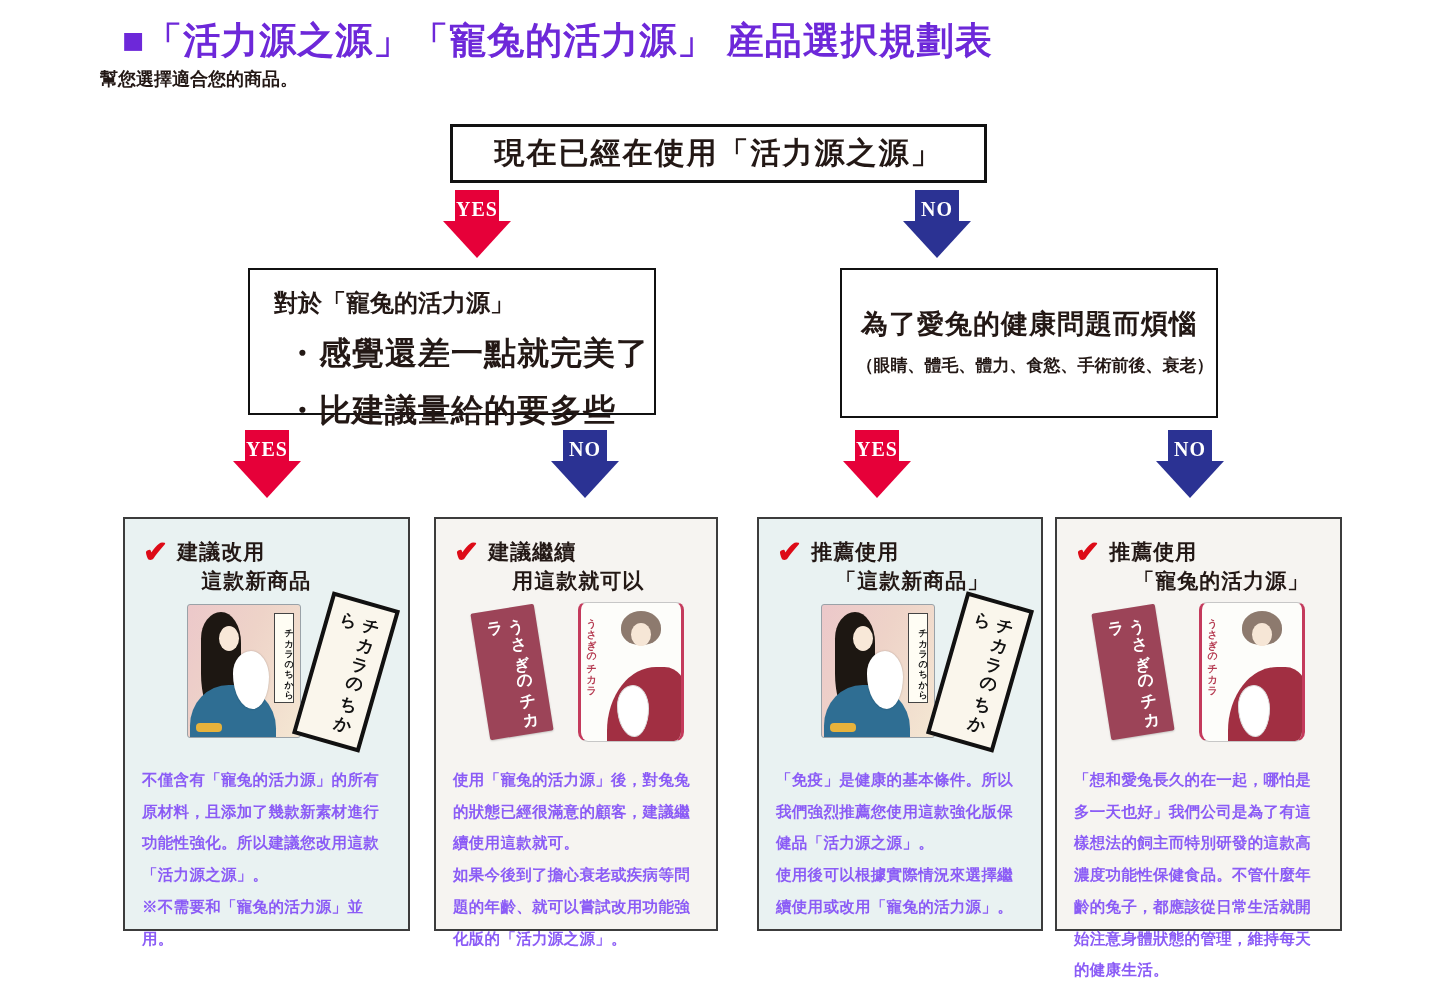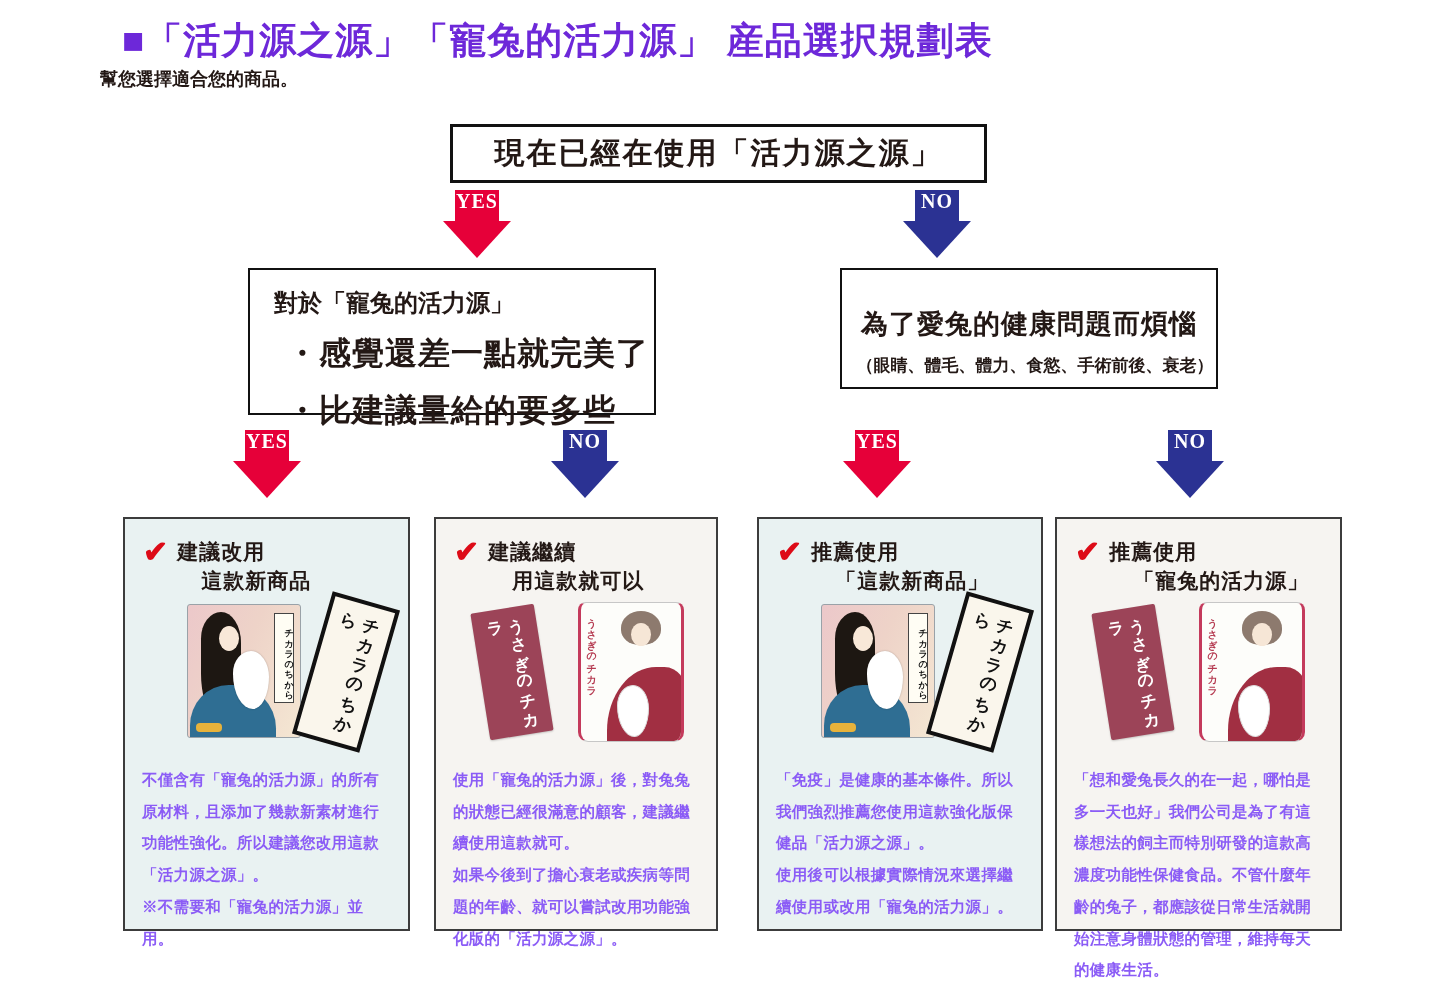--- a/index.html
+++ b/index.html
@@ -10,26 +10,26 @@
   
   .page-title{position:absolute;left:122px;top:16px;font-size:37px;font-weight:bold;letter-spacing:1px;color:#6d28d9;white-space:nowrap;}
   .page-subtitle{position:absolute;left:100px;top:67px;font-size:18px;font-weight:600;color:#231815;}
   
   .root-box{position:absolute;left:450px;top:124px;width:531px;height:53px;border:3px solid #111;background:#fff;
     display:flex;align-items:center;justify-content:center;font-size:30px;font-weight:bold;letter-spacing:2px;}
   .branch-box{position:absolute;border:2px solid #111;background:#fff;box-sizing:border-box;}
   .branch-yes{left:248px;top:268px;width:408px;height:147px;}
   .branch-intro{margin:17px 0 0 24px;font-size:24px;font-weight:bold;}
   .branch-bullet{margin:13px 0 0 36px;font-size:32px;font-weight:bold;letter-spacing:1px;}
-  .branch-no{left:840px;top:268px;width:378px;height:121px;text-align:center;}
+  .branch-no{left:840px;top:268px;width:378px;height:150px;text-align:center;}
   .branch-no-title{margin-top:36px;font-size:27px;font-weight:bold;letter-spacing:1px;}
   .branch-no-note{margin-top:12px;font-size:17px;font-weight:bold;padding-left:12px;}
   
   .arrow{position:absolute;width:68px;}
-  .arrow-stem{width:44px;height:31px;margin:0 auto;display:flex;align-items:flex-start;justify-content:center;}
+  .arrow-stem{width:44px;height:31px;margin:0 auto;display:flex;align-items:flex-end;justify-content:center;}
   .arrow-label{color:#fff;font-family:"Liberation Serif",serif;font-weight:bold;font-size:20px;letter-spacing:1px;}
   .arrow-head{width:0;height:0;border-left:34px solid transparent;border-right:34px solid transparent;border-top:37px solid #000;margin:0 auto;}
   .arrow.red .arrow-stem{background:var(--yes-red,#e60039);}
   .arrow.red .arrow-head{border-top-color:var(--yes-red,#e60039);}
   .arrow.blue .arrow-stem{background:var(--no-blue,#2b3293);}
   .arrow.blue .arrow-head{border-top-color:var(--no-blue,#2b3293);}
   
   .result-box{position:absolute;top:517px;height:414px;border:2px solid #3c3c3c;box-sizing:border-box;}
   .result-box.tintA{background:#e9f2f2;}
   .result-box.tintB{background:#f6f4f1;}

